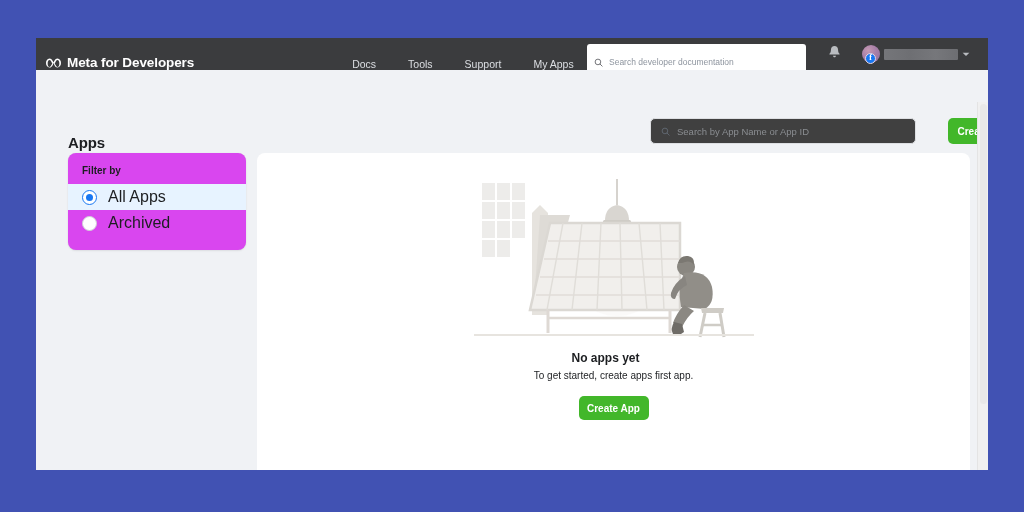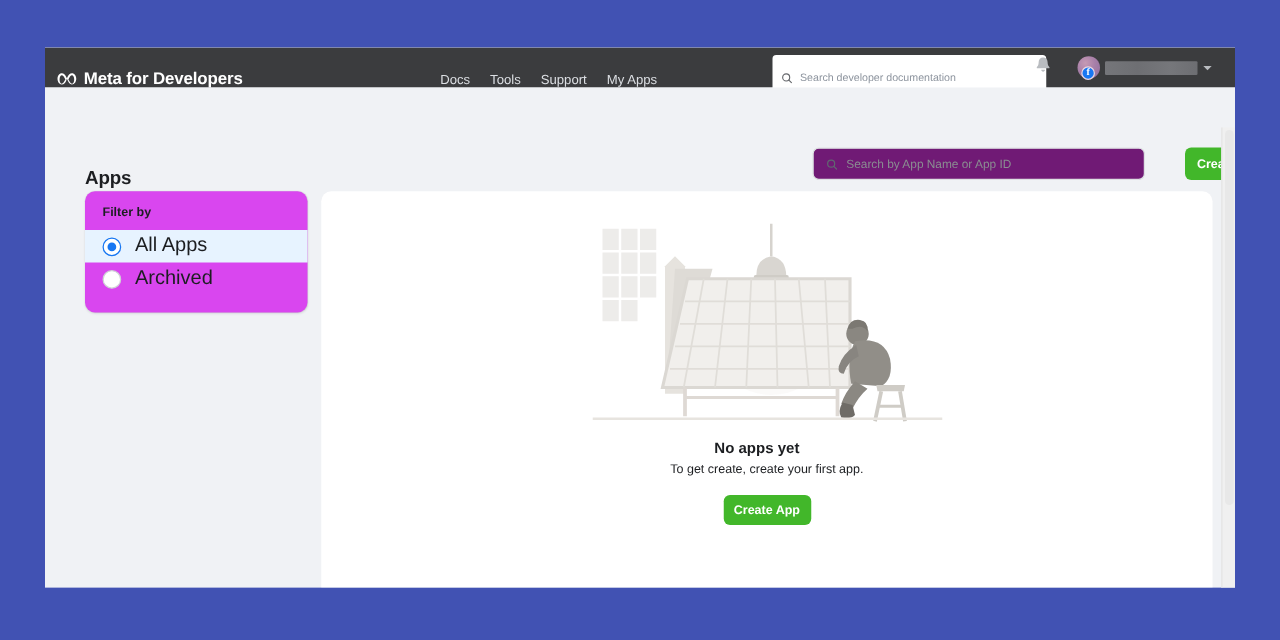--- a/index.html
+++ b/index.html
@@ -53,32 +53,32 @@
     color: #ffffff;
     font-size: 13.5px;
     font-weight: 700;
     letter-spacing: -0.1px;
     white-space: nowrap;
   }
   .nav-links {
     display: flex;
     align-items: center;
     margin-left: 158px;
-    gap: 16px;
+    gap: 32px;
   }
   .nav-link {
     color: #dcdfe3;
     font-size: 10.5px;
     font-weight: 400;
     white-space: nowrap;
     cursor: pointer;
   }
   #nav-search {
     position: absolute;
-    left: 582px;
+    left: 551px;
     top: 6px;
     width: 219px;
     height: 36px;
     background: #ffffff;
     border-radius: 3px;
     display: flex;
     align-items: center;
     padding: 0 7px;
     box-sizing: border-box;
     gap: 6px;
@@ -183,21 +183,21 @@
     font-weight: 700;
     color: #1c1e21;
     letter-spacing: -0.1px;
   }
   #app-search {
     position: absolute;
     left: 614px;
     top: 0px;
     width: 266px;
     height: 26px;
-    background: #701a75;
+    background: #404040;
     border: 1px solid #dddfe2;
     border-radius: 5px;
     box-sizing: border-box;
     display: flex;
     align-items: center;
     padding: 0 10px;
     gap: 7px;
     cursor: text;
   }
   #app-search .ph {
@@ -507,21 +507,21 @@
             <path d="M227 133 L250 133 L249 138 L228 138 Z" fill="#cfccc6"></path>
             <line x1="231" y1="138" x2="226" y2="162" stroke="#cfccc6" stroke-width="3"></line>
             <line x1="246" y1="138" x2="250" y2="162" stroke="#cfccc6" stroke-width="3"></line>
             <line x1="229" y1="150" x2="248" y2="150" stroke="#cfccc6" stroke-width="2.5"></line>
 
             <line x1="0" y1="160" x2="280" y2="160" stroke="#e7e4df" stroke-width="2"></line>
           </svg>
         </span>
 
         <p id="empty-title">No apps yet</p>
-        <p id="empty-sub">To get create, create your first app.</p>
+        <p id="empty-sub">To get started, create apps first app.</p>
         <button id="create-app-empty">Create App</button>
       </div>
     </div>
 
     <div id="scrollbar-track">
       <div id="scrollbar-thumb"></div>
     </div>
   </div>
 </div>
 

